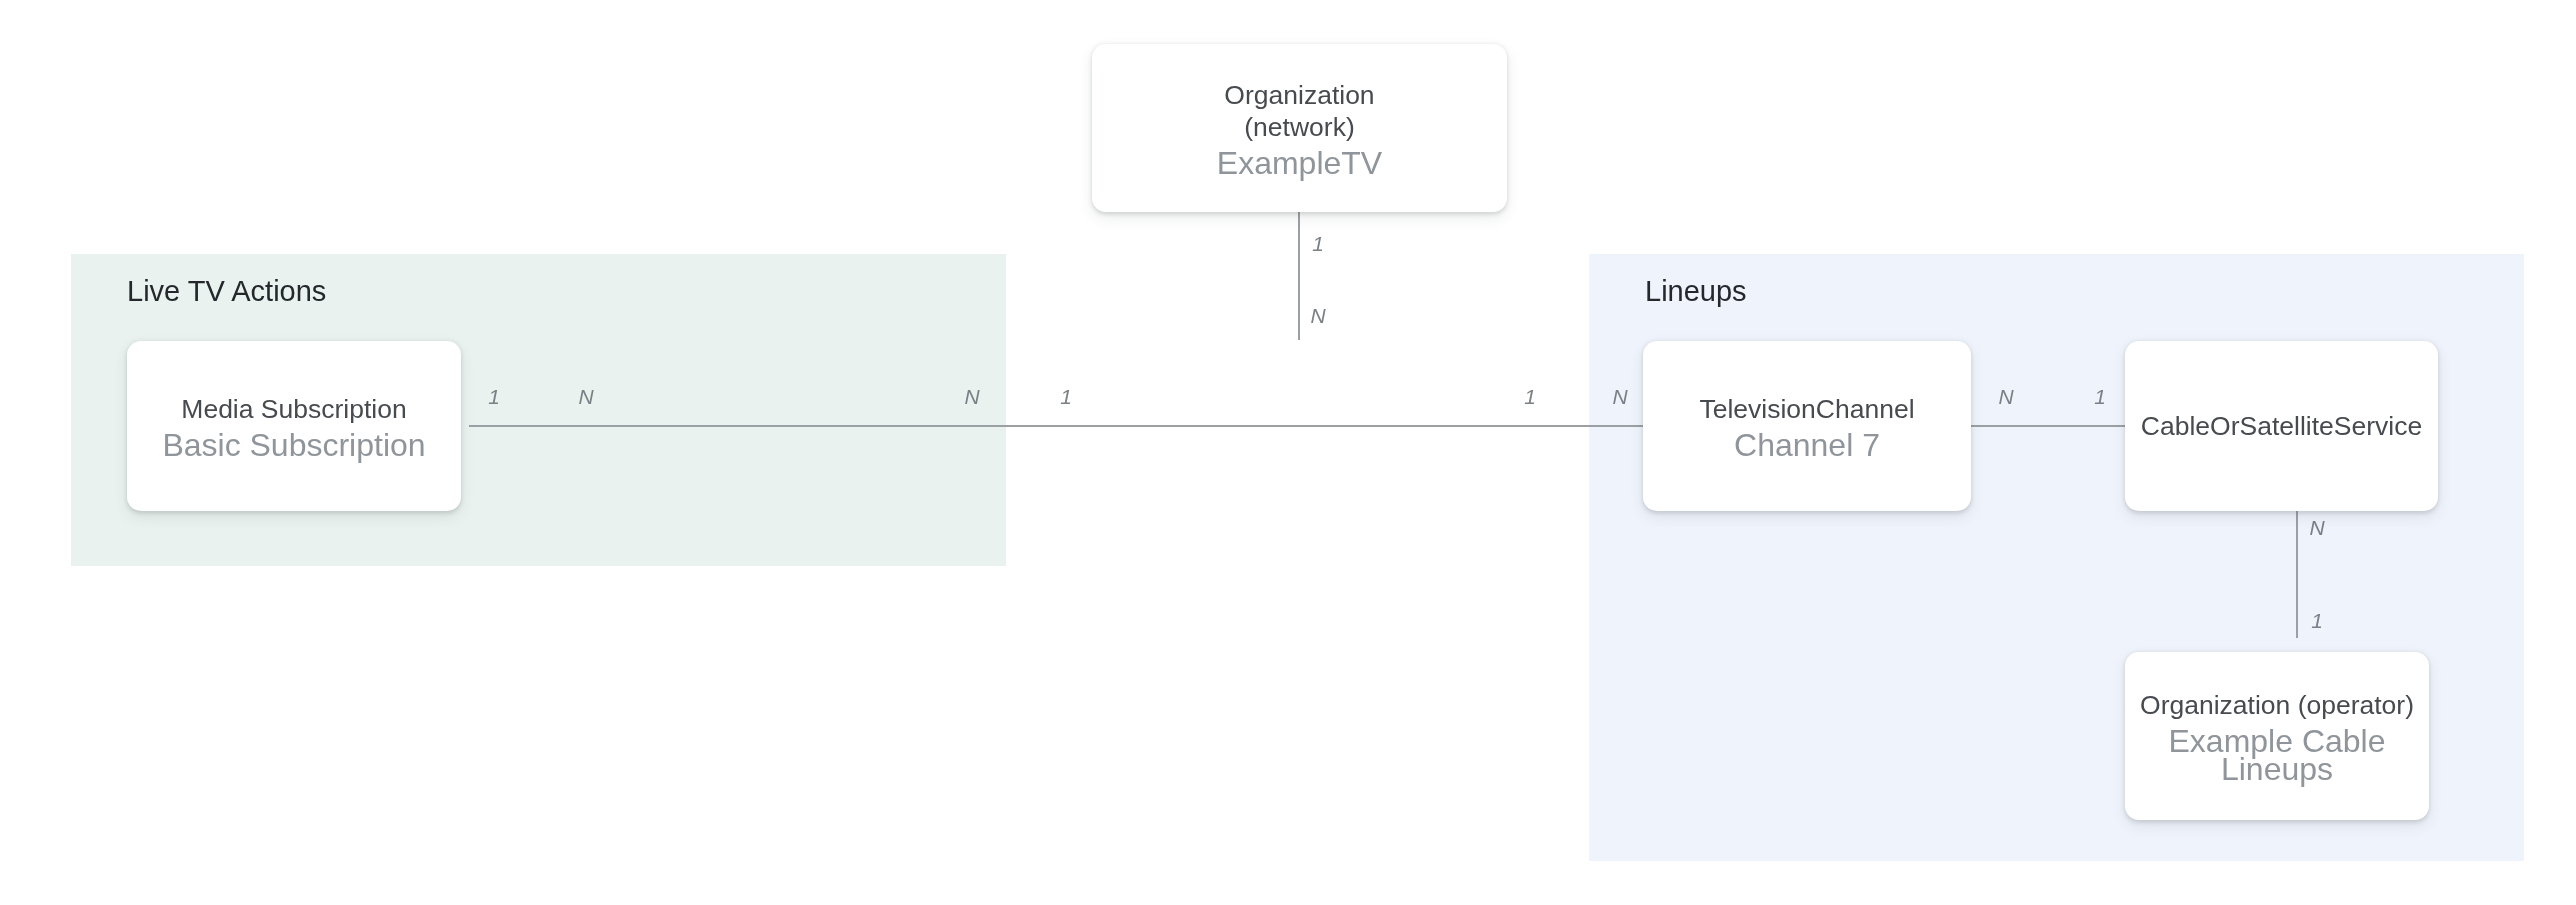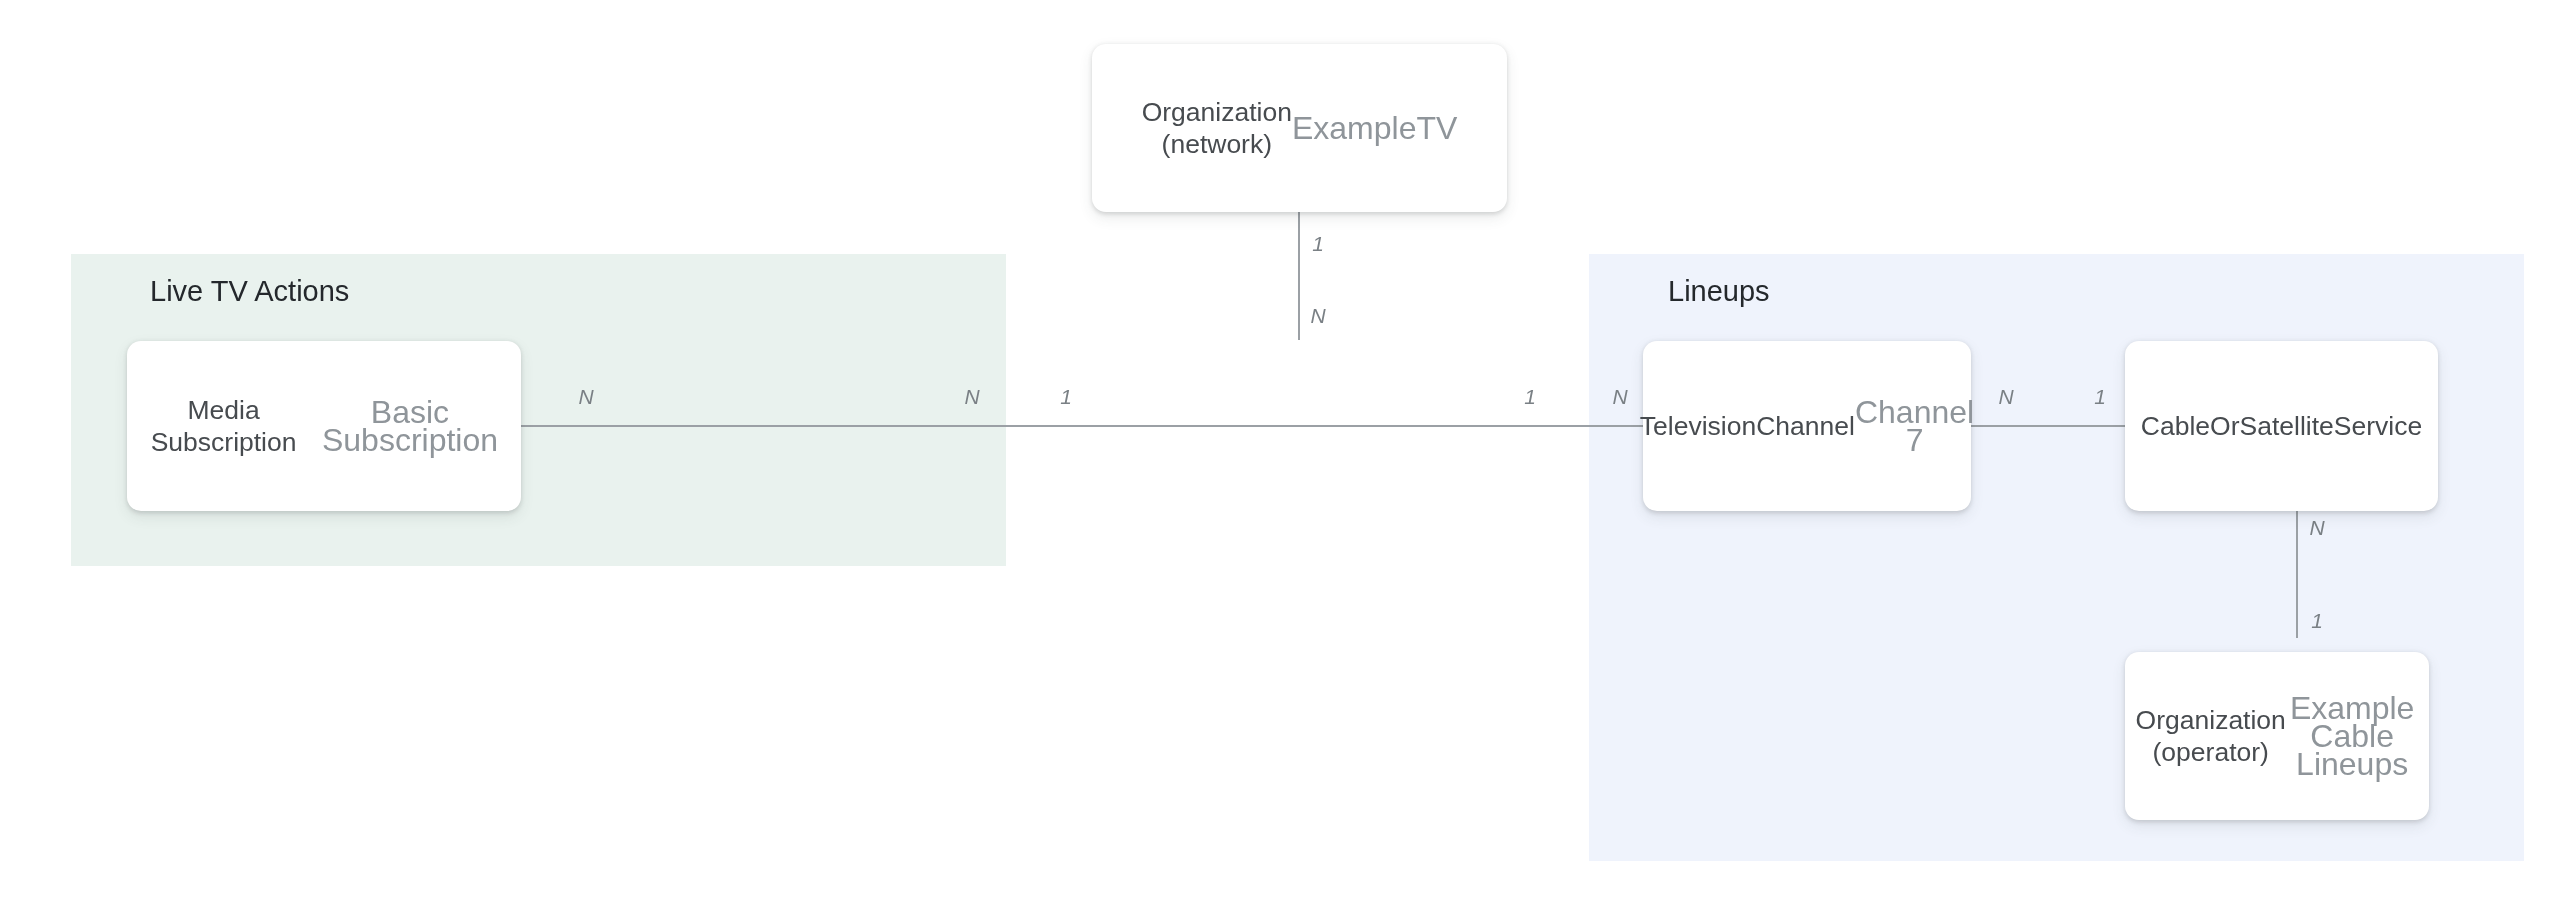--- a/index.html
+++ b/index.html
@@ -7,30 +7,30 @@
     position:relative;width:2576px;height:906px;overflow:hidden;
     background:var(--page-bg,#fff);
     font-family:"Liberation Sans","DejaVu Sans",sans-serif;
   }
   .region{position:absolute;z-index:0;}
   .region.live{background:var(--live-tv-region-bg,#e9f2ee);}
   .region.lineups{background:var(--lineups-region-bg,#eff3fc);}
   .region-title{
     position:absolute;left:56px;top:19.5px;
     font-size:29px;line-height:35px;font-weight:400;
-    color:var(--region-title,#24282c);white-space:nowrap;margin-left:23px;
+    color:var(--region-title,#24282c);white-space:nowrap;
   }
   .line{position:absolute;background:var(--connector,#9ba0a5);z-index:1;}
   .line.h{height:1.8px;}
   .line.v{width:1.8px;}
   .node{
     position:absolute;z-index:2;background:var(--node-bg,#fff);
     border-radius:14px;
     box-shadow:0 1.8px 4.4px rgba(60,64,67,.18),0 5.3px 14px rgba(60,64,67,.10);
-    display:flex;flex-direction:row;align-items:center;justify-content:center;
+    display:flex;flex-direction:column;align-items:center;justify-content:center;
     row-gap:6px;text-align:center;padding:0 10.6px;box-sizing:border-box;
   }
   .node-title{
     font-size:26.5px;line-height:32px;font-weight:400;
     color:var(--node-title,#474b4f);
   }
   .node-subtitle{
     font-size:32px;line-height:28px;font-weight:400;
     color:var(--node-subtitle,#8f959a);
   }
@@ -75,21 +75,21 @@
   <span class="lbl" style="left:2317px;top:621px;">1</span>
 
   <div class="node" style="left:1092px;top:44px;width:415px;height:168px;">
     <div class="node-title">
       <span>Organization</span><br>
       <span>(network)</span>
     </div>
     <div class="node-subtitle">ExampleTV</div>
   </div>
 
-  <div class="node" style="left:127px;top:341px;width:394px;height:170px;justify-content:center;">
+  <div class="node" style="left:127px;top:341px;width:334px;height:170px;justify-content:center;">
     <div class="node-title">Media Subscription</div>
     <div class="node-subtitle">Basic Subscription</div>
   </div>
 
 
 
   <div class="node" style="left:1643px;top:341px;width:328px;height:170px;">
     <div class="node-title">TelevisionChannel</div>
     <div class="node-subtitle">Channel 7</div>
   </div>

